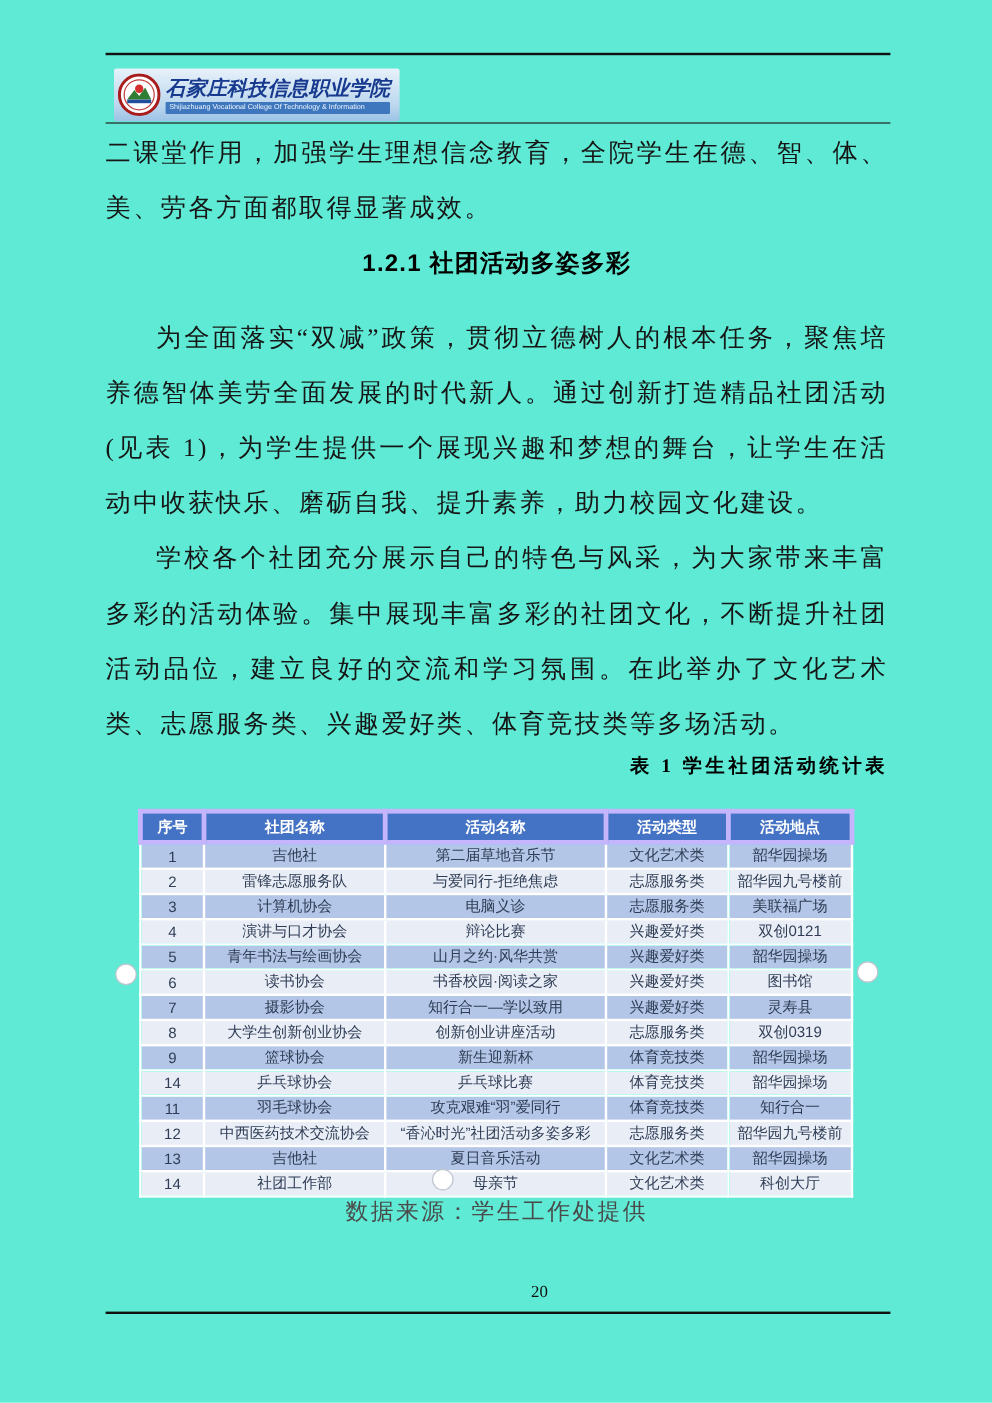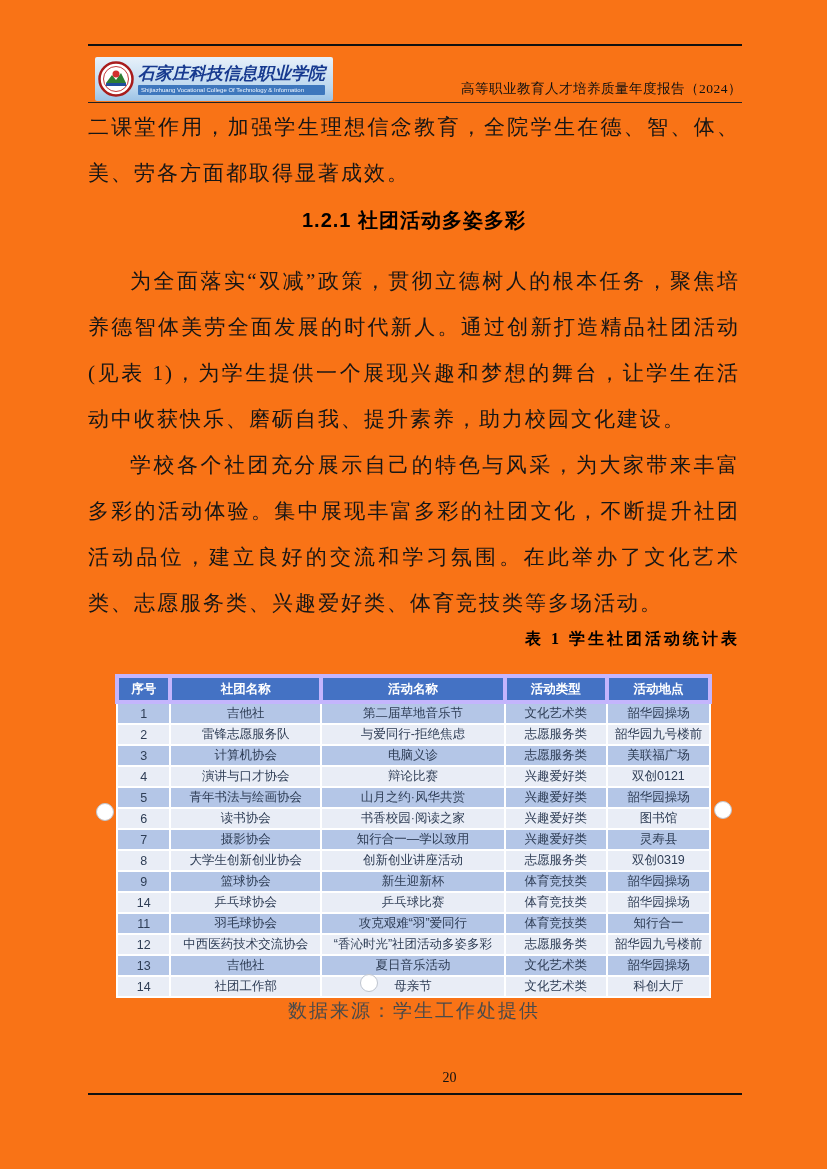--- a/index.html
+++ b/index.html
@@ -1,17 +1,17 @@
 <!DOCTYPE html>
 <html><head>
 <meta charset="utf-8">
 <style>
   html,body { margin:0; padding:0; background:#ffffff; }
   .page {
-    position:relative; width:827px; height:1169px; background:#f97316;
+    position:relative; width:827px; height:1169px; background:#5eead4;
     font-family:"Liberation Serif","DejaVu Serif",serif; color:#1a1a1a;
     overflow:hidden;
   }
   .rule { position:absolute; left:88px; width:654px; background:#111; }
   .rule.top { top:44px; height:2px; }
   .rule.under-header { top:102px; height:1px; background:#222; }
   .rule.footer-line { top:1093px; height:2px; }
 
   
   .logo {
@@ -107,21 +107,20 @@
         <circle cx="18" cy="13" r="3.5" fill="#d32f2f"></circle>
         <rect x="8" y="22" width="20" height="3" fill="#1f4e9c"></rect>
       </svg>
     </span>
     <span class="logo-text">
       <span class="logo-cn">石家庄科技信息职业学院</span>
       <span class="logo-en">Shijiazhuang Vocational College Of Technology &amp; Information</span>
     </span>
   </div>
 
-  <div class="report-title">高等职业教育人才培养质量年度报告（2024）</div>
 
   <div class="rule under-header"></div>
 
   <div class="content">
     <p class="body-par">二课堂作用，加强学生理想信念教育，全院学生在德、智、体、美、劳各方面都取得显著成效。</p>
 
     <h3 class="section-heading">1.2.1 社团活动多姿多彩</h3>
 
     <p class="body-par indent par-gap">为全面落实“双减”政策，贯彻立德树人的根本任务，聚焦培养德智体美劳全面发展的时代新人。通过创新打造精品社团活动(见表 1)，为学生提供一个展现兴趣和梦想的舞台，让学生在活动中收获快乐、磨砺自我、提升素养，助力校园文化建设。</p>
     <p class="body-par indent">学校各个社团充分展示自己的特色与风采，为大家带来丰富多彩的活动体验。集中展现丰富多彩的社团文化，不断提升社团活动品位，建立良好的交流和学习氛围。在此举办了文化艺术类、志愿服务类、兴趣爱好类、体育竞技类等多场活动。</p>

